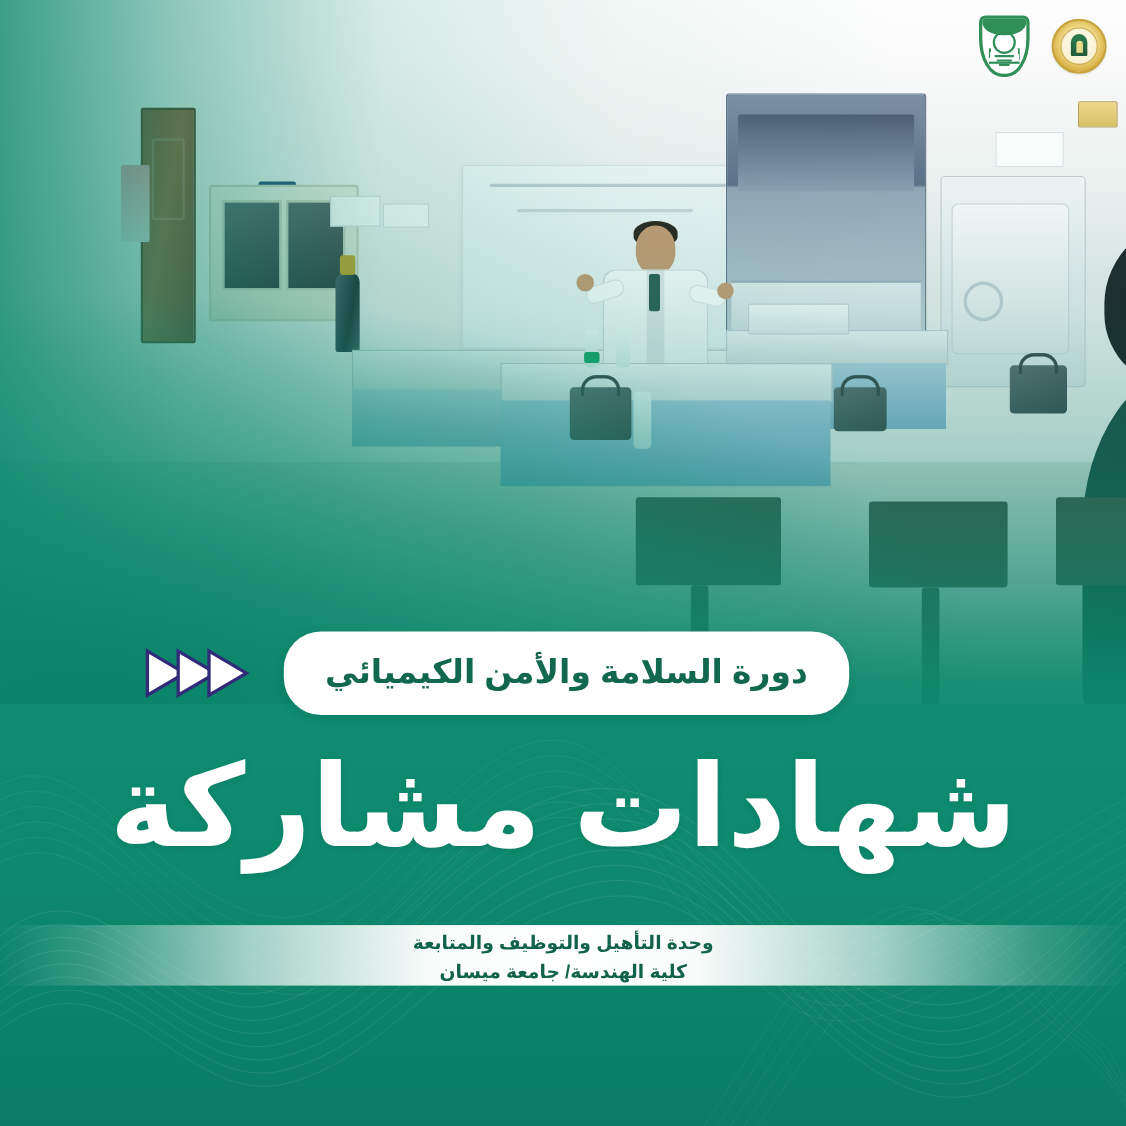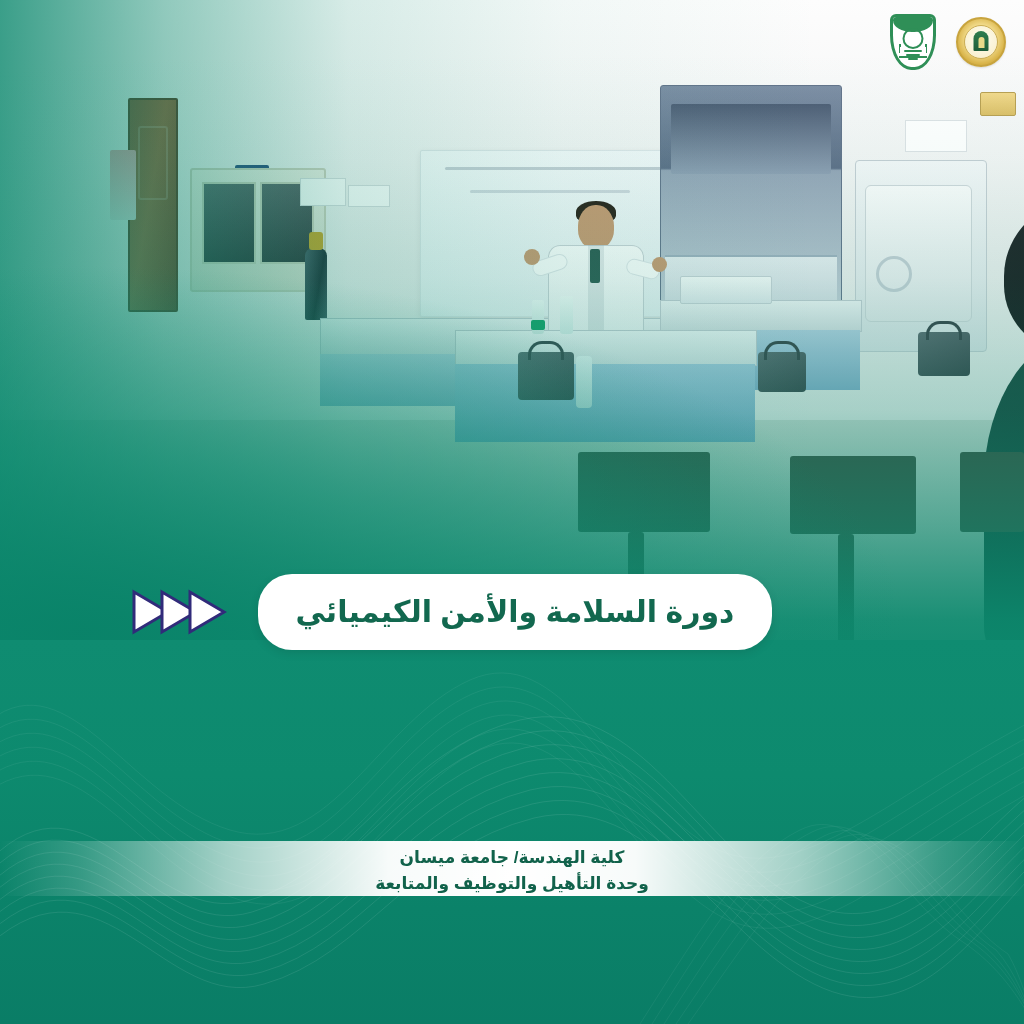--- a/index.html
+++ b/index.html
@@ -382,20 +382,21 @@
         <path d="M34,6 L34,46 L68,26 Z"></path>
         <path d="M62,6 L62,46 L96,26 Z"></path>
       </g>
     </svg>
   </div>
 
   <div class="pill">
     <span>دورة السلامة والأمن الكيميائي</span>
   </div>
 
+  <div class="headline">شهادات مشاركة</div>
 
   <div class="footband"></div>
   <div class="foottext">
+    <div>وحدة التأهيل والتوظيف والمتابعة</div>
     <div>كلية الهندسة/ جامعة ميسان</div>
-    <div>وحدة التأهيل والتوظيف والمتابعة</div>
   </div>
 
 </div>
 
 </body></html>

